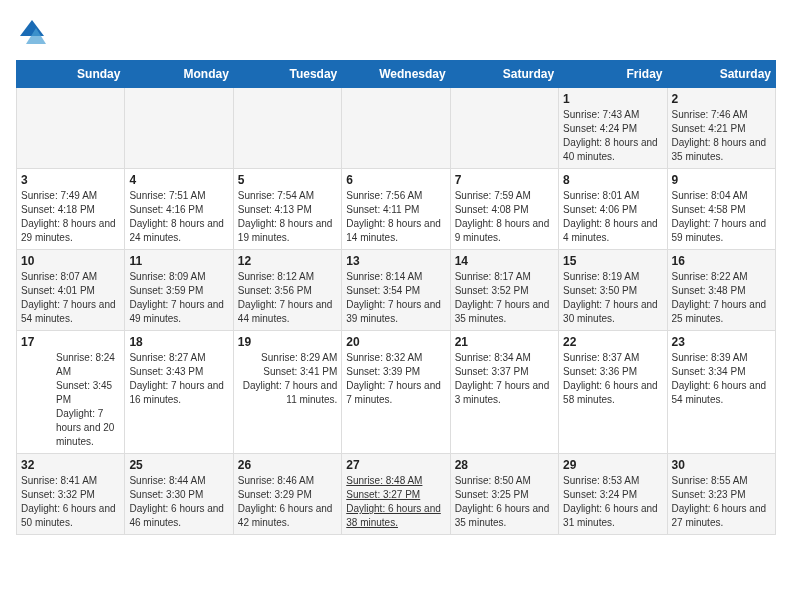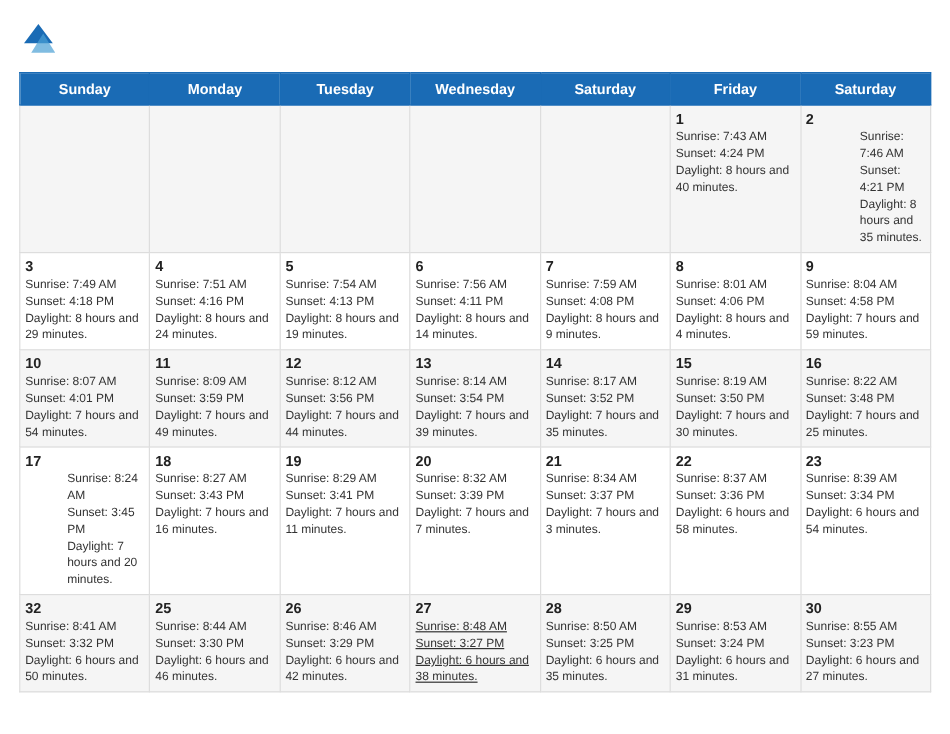--- a/index.html
+++ b/index.html
@@ -54,21 +54,21 @@
     }
     .calendar {
       width: 100%;
       border-collapse: collapse;
       font-size: 11px;
     }
     .calendar thead th {
       background-color: #1a6bb5;
       color: #fff;
       padding: 6px 4px;
-      text-align: center;
+      text-align: right;
       font-size: 12px;
       font-weight: bold;
       border: 1px solid #1a6bb5;
     }
     .calendar tbody td {
       vertical-align: top;
       padding: 4px;
       border: 1px solid #ddd;
       width: calc(100% / 7);
       min-height: 80px;
@@ -135,21 +135,21 @@
         <td class="empty-cell"></td>
         <td class="empty-cell"></td>
         <td>
           <div class="day-number">1</div>
           <div class="day-info" style="white-space: pre-line;">Sunrise: 7:43 AM
 Sunset: 4:24 PM
 Daylight: 8 hours and 40 minutes.</div>
         </td>
         <td>
           <div class="day-number">2</div>
-          <div class="day-info" style="white-space: pre-line; margin-left: 45px;">Sunrise: 7:46 AM
+          <div class="day-info" style="white-space: pre-line;">Sunrise: 7:46 AM
 Sunset: 4:21 PM
 Daylight: 8 hours and 35 minutes.</div>
         </td>
       </tr>
       <tr>
         <td>
           <div class="day-number">3</div>
           <div class="day-info" style="white-space: pre-line;">Sunrise: 7:49 AM
 Sunset: 4:18 PM
 Daylight: 8 hours and 29 minutes.</div>
@@ -243,21 +243,21 @@
 Daylight: 7 hours and 20 minutes.</div>
         </td>
         <td>
           <div class="day-number">18</div>
           <div class="day-info" style="white-space: pre-line;">Sunrise: 8:27 AM
 Sunset: 3:43 PM
 Daylight: 7 hours and 16 minutes.</div>
         </td>
         <td>
           <div class="day-number">19</div>
-          <div class="day-info" style="white-space: pre-line;">Sunrise: 8:29 AM
+          <div class="day-info" style="white-space: pre-line; text-align: right;">Sunrise: 8:29 AM
 Sunset: 3:41 PM
 Daylight: 7 hours and 11 minutes.</div>
         </td>
         <td>
           <div class="day-number">20</div>
           <div class="day-info" style="white-space: pre-line;">Sunrise: 8:32 AM
 Sunset: 3:39 PM
 Daylight: 7 hours and 7 minutes.</div>
         </td>
         <td>

